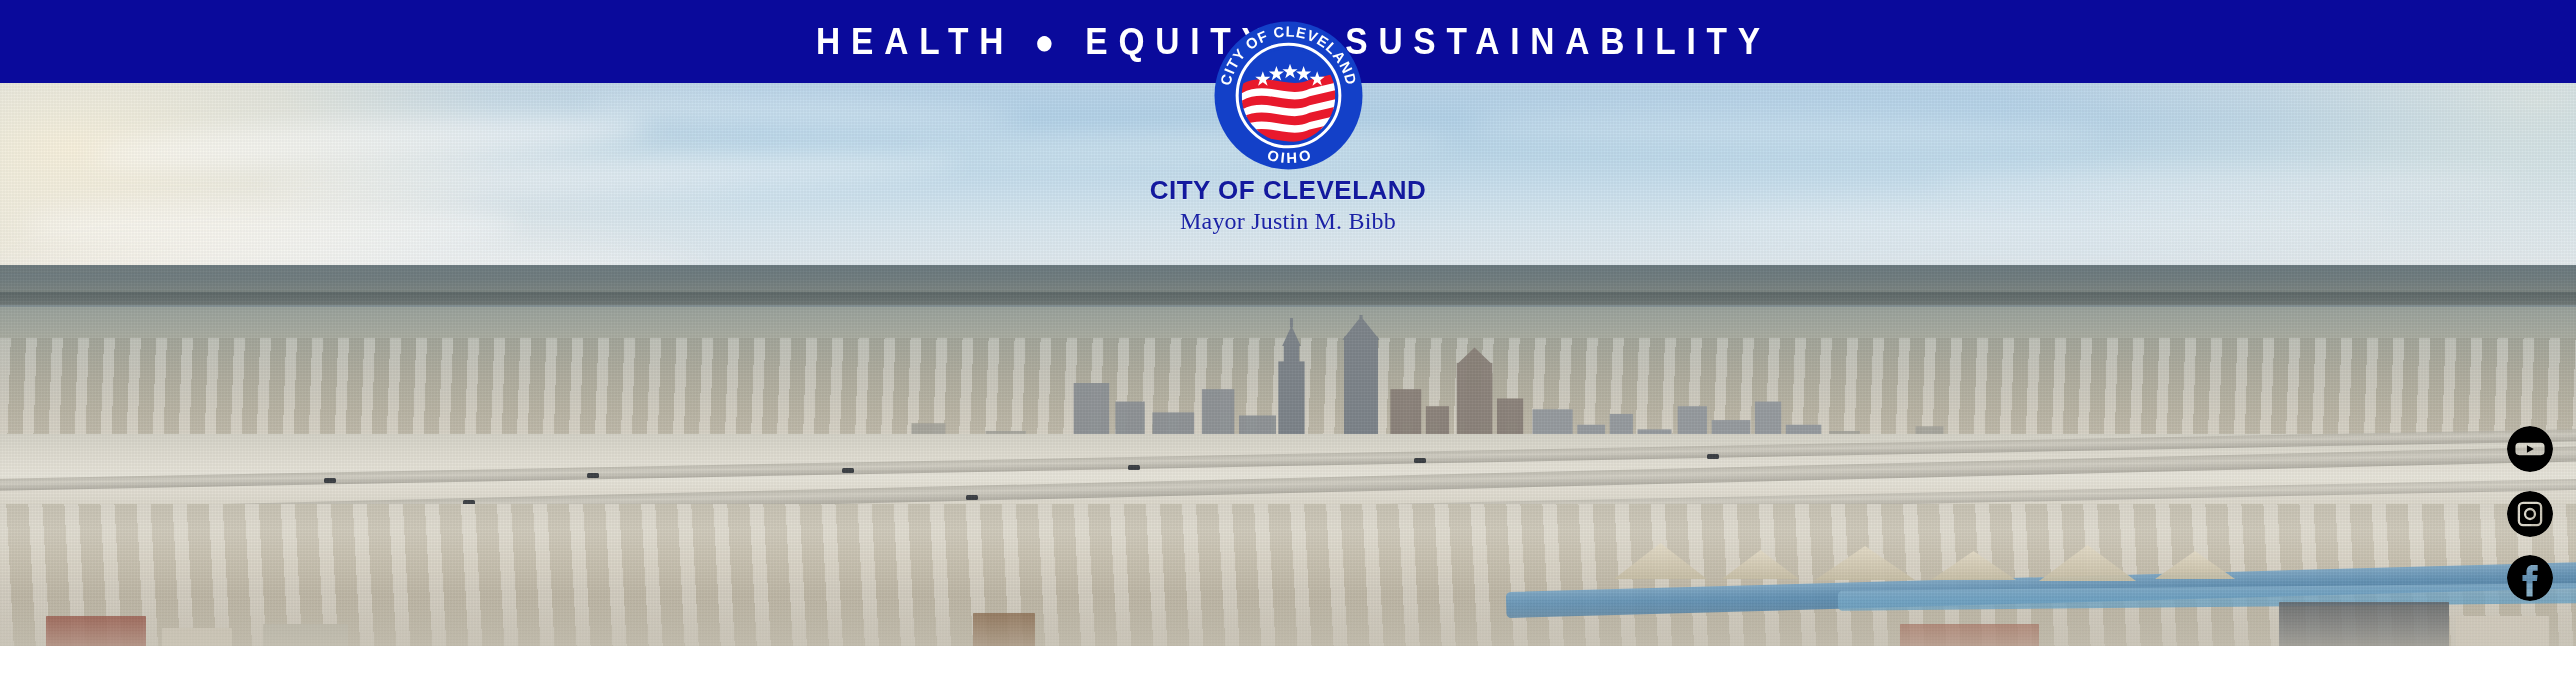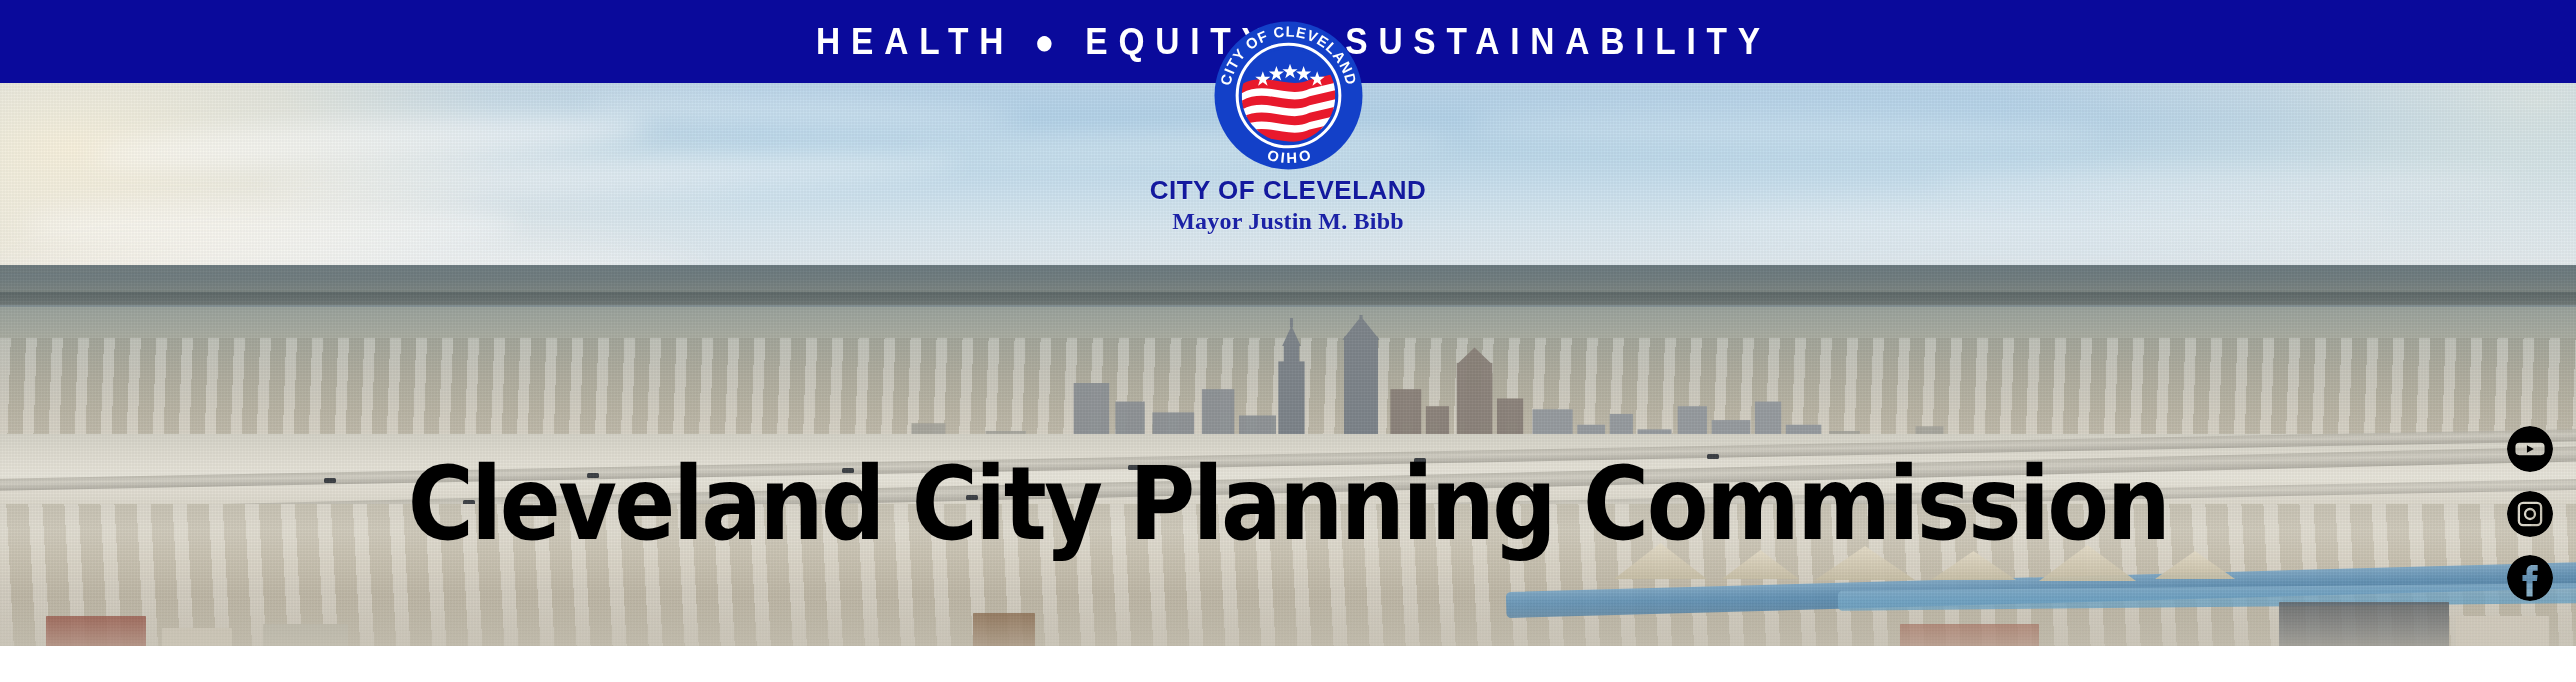--- a/index.html
+++ b/index.html
@@ -189,21 +189,21 @@
     color:#13199e;
     font-family:"Liberation Sans",sans-serif;
     font-weight:700;font-size:26px;letter-spacing:0.5px;
     line-height:1.05;white-space:nowrap;
     text-shadow:0 0.8px 0 rgba(255,255,255,.35);
   }
   .mayor-name{
     margin-top:3.9px;
     color:#1b22a6;
     font-family:"Liberation Serif",serif;
-    font-weight:700;font-size:24px;letter-spacing:0.2px;
+    font-weight:400;font-size:24px;letter-spacing:0.2px;
     white-space:nowrap;
     text-shadow:0 0.8px 0 rgba(255,255,255,.3);
   }
 
   
   .title-wrap{
     position:absolute;left:0;top:454px;width:2576px;
     display:flex;justify-content:center;align-items:flex-start;
     pointer-events:none;
   }
@@ -399,23 +399,20 @@
       </text>
       <text font-family="Liberation Sans, sans-serif" font-size="19.5" font-weight="700" fill="#ffffff" letter-spacing="1.4" text-anchor="middle">
         <textPath href="#arcBot" startOffset="50%">OHIO</textPath>
       </text>
     </svg>
 
     <div class="city-name">CITY OF CLEVELAND</div>
     <div class="mayor-name">Mayor Justin M. Bibb</div>
   </div>
 
-  <div class="title-wrap">
-    <div class="title">Cleveland City Planning Commission</div>
-  </div>
 
   <div class="social">
     <svg class="social-btn" viewBox="0 0 60 60">
       <path fill="#000000" fill-rule="evenodd" d="
         M30 0 A30 30 0 1 1 30 60 A30 30 0 1 1 30 0 Z
         M16 22 h28 a5 5 0 0 1 5 5 v6 a5 5 0 0 1 -5 5 h-28 a5 5 0 0 1 -5 -5 v-6 a5 5 0 0 1 5 -5 Z"></path>
       <polygon points="26,25 26,35 35,30" fill="#000000"></polygon>
     </svg>
 
     <svg class="social-btn" viewBox="0 0 60 60">

